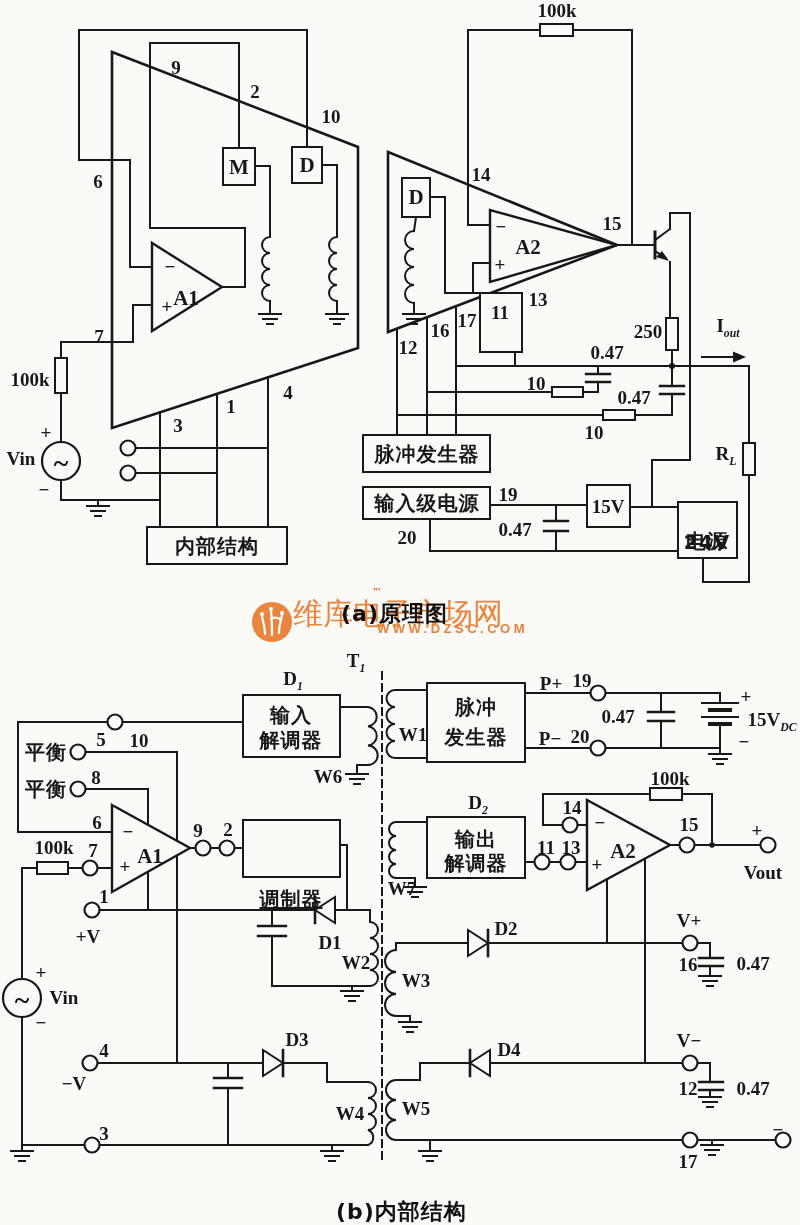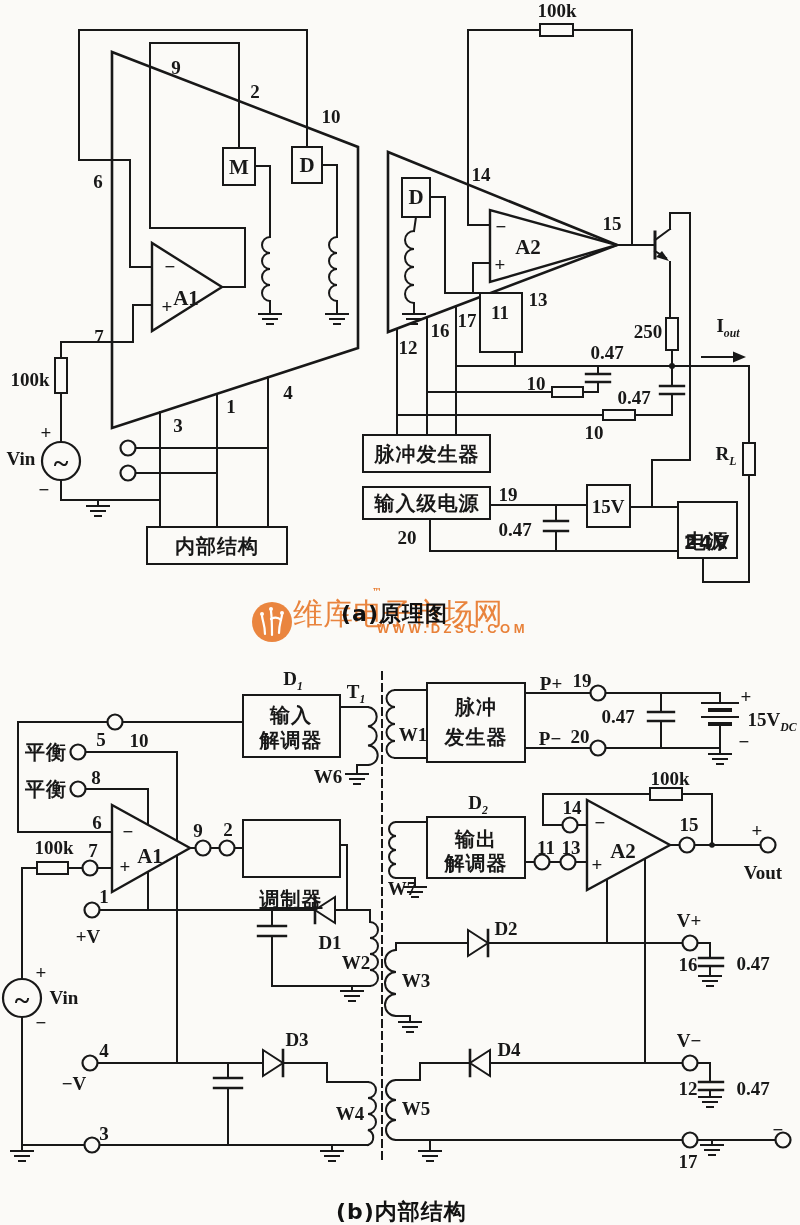--- a/index.html
+++ b/index.html
@@ -309,21 +309,21 @@
       <span class="lbl zh" style="left: 427px; top: 454px;">脉冲发生器</span>
       <span class="lbl zh" style="left: 427px; top: 503px;">输入级电源</span>
       <span class="lbl" style="left: 508px; top: 494px;">19</span>
       <span class="lbl" style="left: 407px; top: 537px;">20</span>
       <span class="lbl" style="left: 515px; top: 529px;">0.47</span>
       <span class="lbl" style="left: 608px; top: 506px;">15V</span>
       <span class="lbl zh" style="left: 707px; top: 542px;">24V</span>
       <span class="lbl zh" style="left: 707px; top: 541px;">电源</span>
     </div>
 <div class="overlay" id="labels-b">
-      <span class="lbl" style="left: 356px; top: 663px; margin-top: 31px;">T<sub>1</sub></span>
+      <span class="lbl" style="left: 356px; top: 663px;">T<sub>1</sub></span>
       <span class="lbl" style="left: 293px; top: 681px;">D<sub>1</sub></span>
       <span class="lbl zh" style="left: 291px; top: 715px;">输入</span>
       <span class="lbl zh" style="left: 291px; top: 740px;">解调器</span>
       <span class="lbl" style="left: 328px; top: 776px;">W6</span>
       <span class="lbl zh" style="left: 46px; top: 752px;">平衡</span>
       <span class="lbl" style="left: 101px; top: 739px;">5</span>
       <span class="lbl" style="left: 139px; top: 740px;">10</span>
       <span class="lbl zh" style="left: 46px; top: 789px;">平衡</span>
       <span class="lbl" style="left: 96px; top: 777px;">8</span>
       <span class="lbl" style="left: 97px; top: 822px;">6</span>

